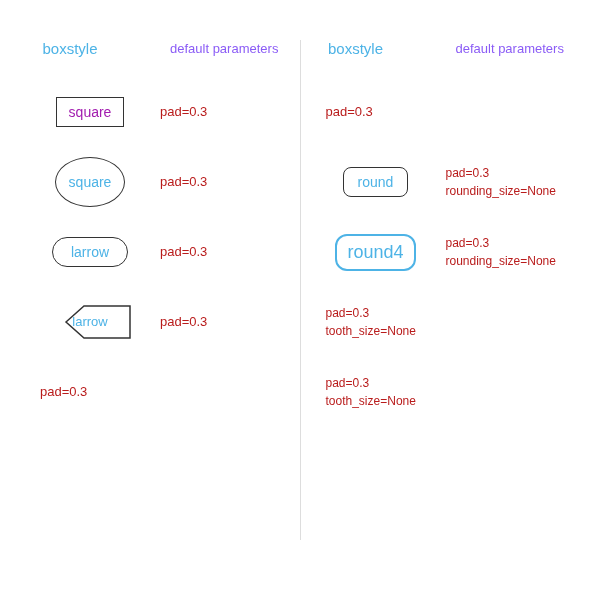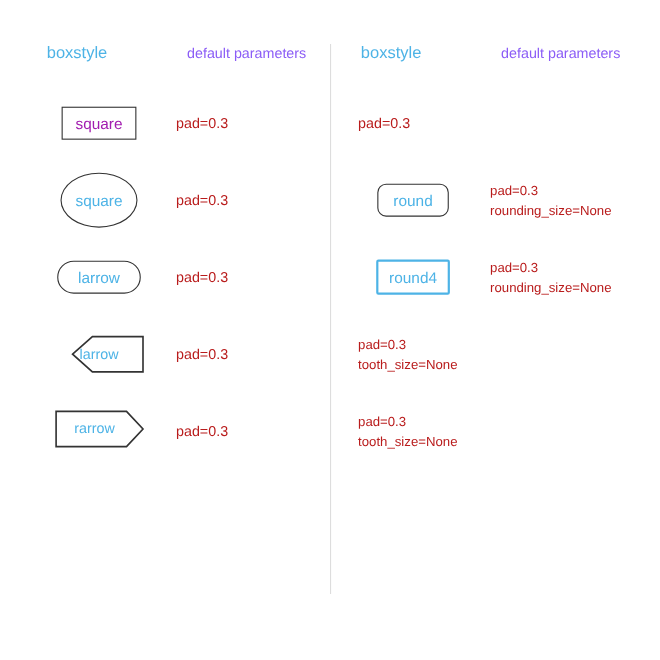--- a/index.html
+++ b/index.html
@@ -162,24 +162,24 @@
       color: #4db3e6;
       font-size: 14px;
     }
 
     
     .box-round4 {
       display: inline-flex;
       align-items: center;
       justify-content: center;
       border: 2px solid #4db3e6;
-      border-radius: 2px;
+      border-radius: 12px;
       padding: 6px 10px;
       color: #4db3e6;
-      font-size: 14px;
+      font-size: 18px;
     }
 
     
     .box-sawtooth-wrap {
       position: relative;
       display: inline-block;
     }
 
     .box-sawtooth-wrap svg {
       width: 100px;
@@ -250,28 +250,20 @@
 
               <polygon points="18,22 36,6 82,6 82,38 36,38 18,22" fill="white" stroke="#333" stroke-width="1.5"></polygon>
               <text x="42" y="26" text-anchor="middle" font-size="13" fill="#4db3e6" font-family="Arial">larrow</text>
             </svg>
           </div>
         </div>
         <div class="params">pad=0.3</div>
       </div>
 
       <div class="row">
-        <div class="shape-container">
-          <div class="arrow-right">
-            <svg viewBox="0 0 85 45" xmlns="http://www.w3.org/2000/svg">
-              <polygon points="3,6 67,6 82,22 67,38 3,38" fill="white" stroke="#333" stroke-width="1.5"></polygon>
-              <text x="38" y="26" text-anchor="middle" font-size="13" fill="#4db3e6" font-family="Arial">rarrow</text>
-            </svg>
-          </div>
-        </div>
         <div class="params">pad=0.3</div>
       </div>
     </div>
 
     <div class="divider-col"></div>
 
     <div class="col">
       <div class="col-header">
         <span class="col-header-title">boxstyle</span>
         <span class="col-header-param">default parameters</span>

